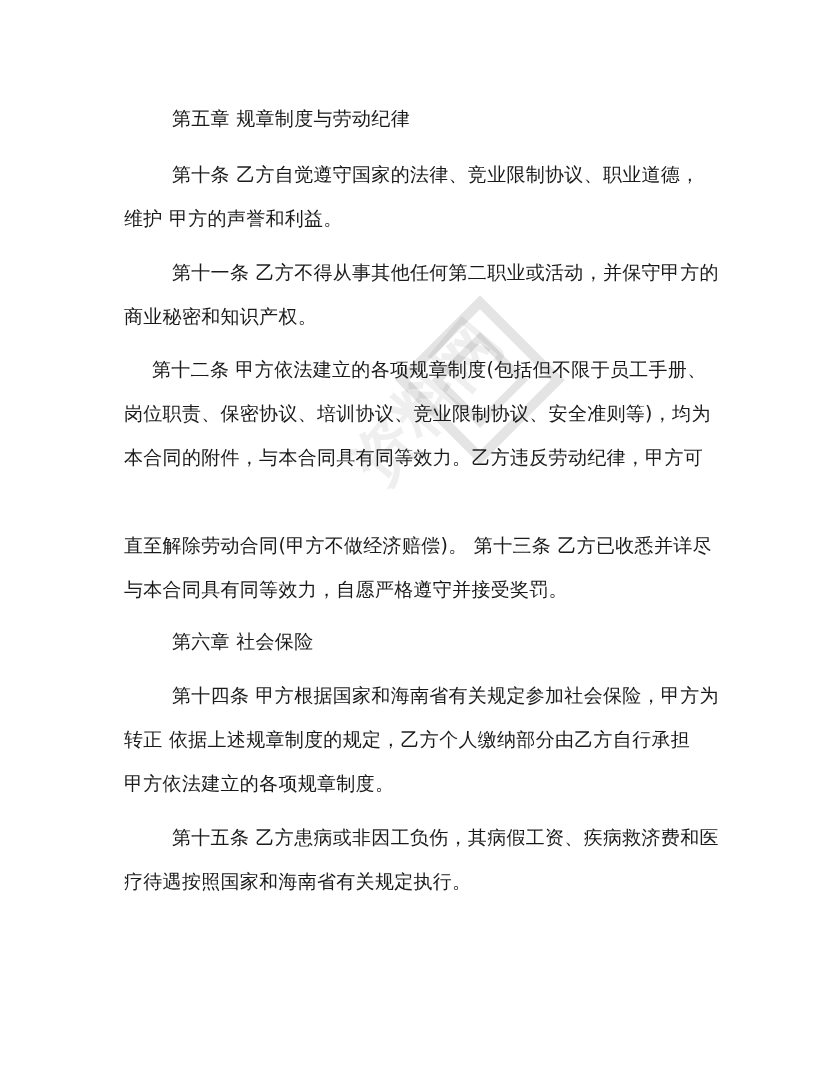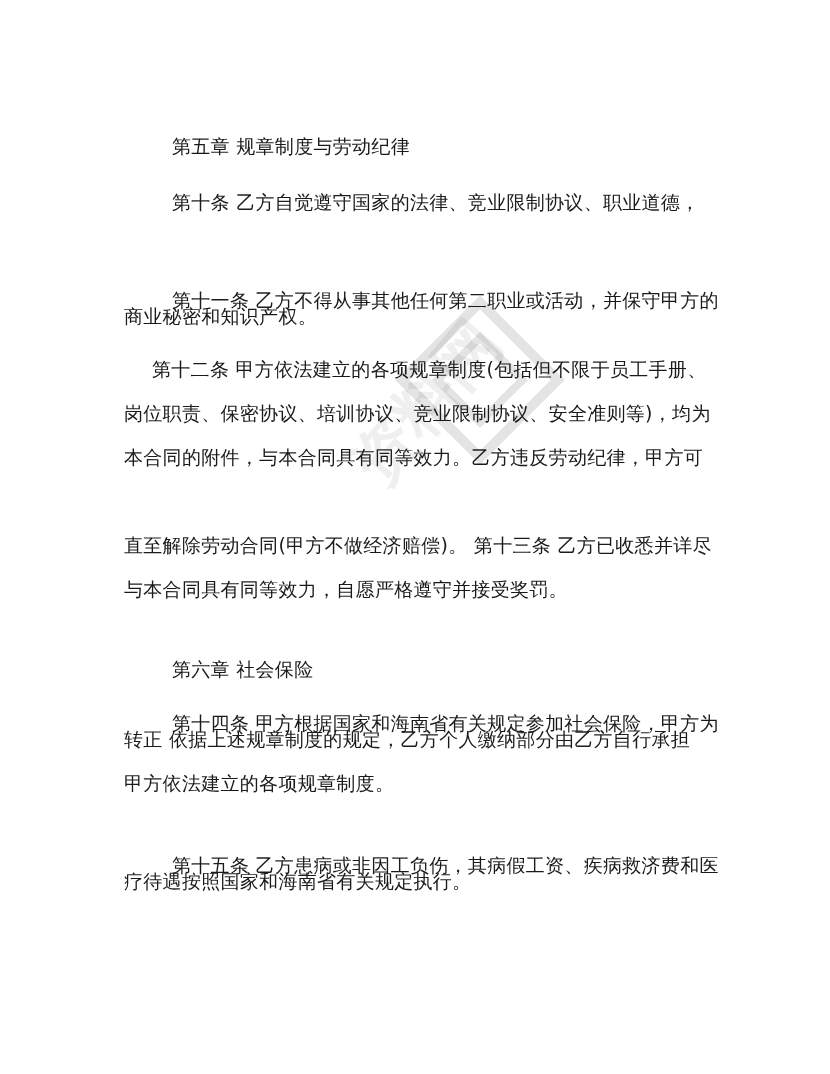--- a/index.html
+++ b/index.html
@@ -23,21 +23,21 @@
       height: 1074px;
     }
     .line {
       position: absolute;
       left: 124px;
       font-size: 19px;
       line-height: 24px;
       white-space: nowrap;
       letter-spacing: 0.3px;
     }
-    .indent { left: 172px; margin-top: 28px; }
+    .indent { left: 172px; }
     .indent-sm { left: 152px; }
     .watermark {
       position: absolute;
       left: 395px;
       top: 295px;
       width: 170px;
       height: 170px;
       pointer-events: none;
       opacity: 0.10;
     }
@@ -62,20 +62,21 @@
   <svg class="watermark" viewBox="0 0 170 170">
     <g transform="rotate(45 85 85)">
       <rect x="30" y="30" width="110" height="110" fill="none" stroke="#000" stroke-width="10"></rect>
       <rect x="55" y="55" width="60" height="60" fill="none" stroke="#000" stroke-width="8"></rect>
     </g>
   </svg>
   <div class="watermark-text">资料网</div>
 
   <div class="line indent" style="top:106px">第五章 规章制度与劳动纪律</div>
   <div class="line indent" style="top:162px">第十条 乙方自觉遵守国家的法律、竞业限制协议、职业道德，</div>
+  <div class="line" style="top:206px">维护 甲方的声誉和利益。</div>
   <div class="line indent" style="top:260px">第十一条 乙方不得从事其他任何第二职业或活动，并保守甲方的</div>
   <div class="line" style="top:304px">商业秘密和知识产权。</div>
   <div class="line indent-sm" style="top:357px">第十二条  甲方依法建立的各项规章制度(包括但不限于员工手册、</div>
   <div class="line" style="top:401px">岗位职责、保密协议、培训协议、竞业限制协议、安全准则等)，均为</div>
   <div class="line" style="top:445px">本合同的附件，与本合同具有同等效力。乙方违反劳动纪律，甲方可</div>
   <div class="line" style="top:533px">直至解除劳动合同(甲方不做经济赔偿)。 第十三条 乙方已收悉并详尽</div>
   <div class="line" style="top:577px">与本合同具有同等效力，自愿严格遵守并接受奖罚。</div>
   <div class="line indent" style="top:629px">第六章 社会保险</div>
   <div class="line indent" style="top:683px">第十四条 甲方根据国家和海南省有关规定参加社会保险，甲方为</div>
   <div class="line" style="top:727px">转正 依据上述规章制度的规定，乙方个人缴纳部分由乙方自行承担</div>

